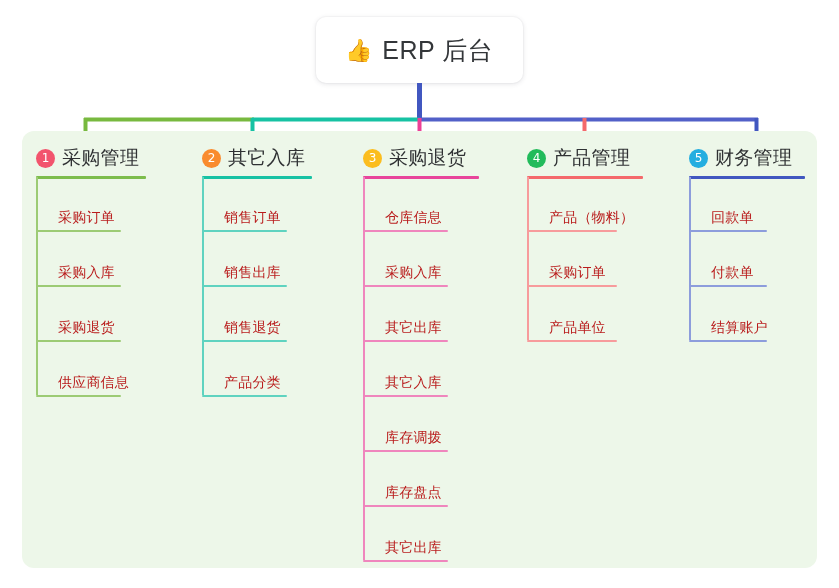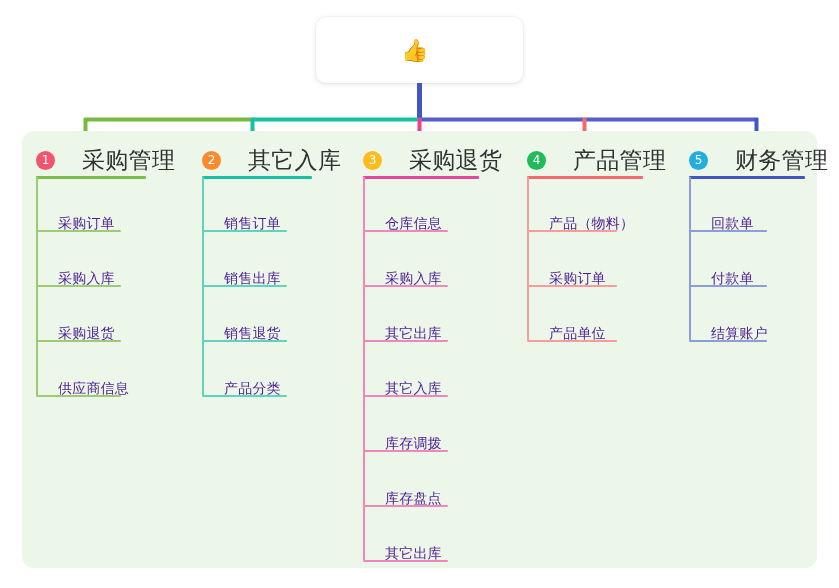--- a/index.html
+++ b/index.html
@@ -86,24 +86,23 @@
     color: #fff;
     font-size: 12px;
     line-height: 19px;
     text-align: center;
     display: inline-block;
     margin-right: 7px;
     font-family: "DejaVu Sans", sans-serif;
     flex: 0 0 auto;
   }
   .col-title {
-    font-size: 23px;
+    font-size: 19px;
     color: #2f3133;
     letter-spacing: .3px;
-    margin-left: 20px;
   }
   .head-rule {
     position: absolute;
     top: 45px;
     left: 0;
     height: 3px;
     border-radius: 1px;
   }
   
   .rail {
@@ -111,39 +110,40 @@
     width: 2px;
     top: 46px;
   }
   .leaf {
     position: absolute;
     left: 0;
   }
   .leaf-label {
     position: absolute;
     left: 22px;
-    top: 8px;
+    top: 2px;
     font-size: 14px;
-    color: #4c1d95;
+    color: #b91c1c;
     white-space: nowrap;
     letter-spacing: .2px;
   }
   .leaf-rule {
     position: absolute;
     left: 0;
     top: 23px;
     height: 2px;
     border-radius: 1px;
   }
 </style>
 </head>
 <body>
 
 <div id="root-card">
   <span class="thumb-icon">👍</span>
+  <span id="root-title">ERP 后台</span>
 </div>
 
 <svg id="connectors" viewBox="0 0 839 588">
 
   <line x1="419.5" y1="83" x2="419.5" y2="119" stroke="#4157c0" stroke-width="5"></line>
 
   <line x1="84" y1="119.5" x2="254" y2="119.5" stroke="#78b93f" stroke-width="4"></line>
   <line x1="252" y1="119.5" x2="420" y2="119.5" stroke="#16c2a3" stroke-width="4"></line>
   <line x1="418" y1="119.5" x2="758" y2="119.5" stroke="#5260c8" stroke-width="4"></line>
 

